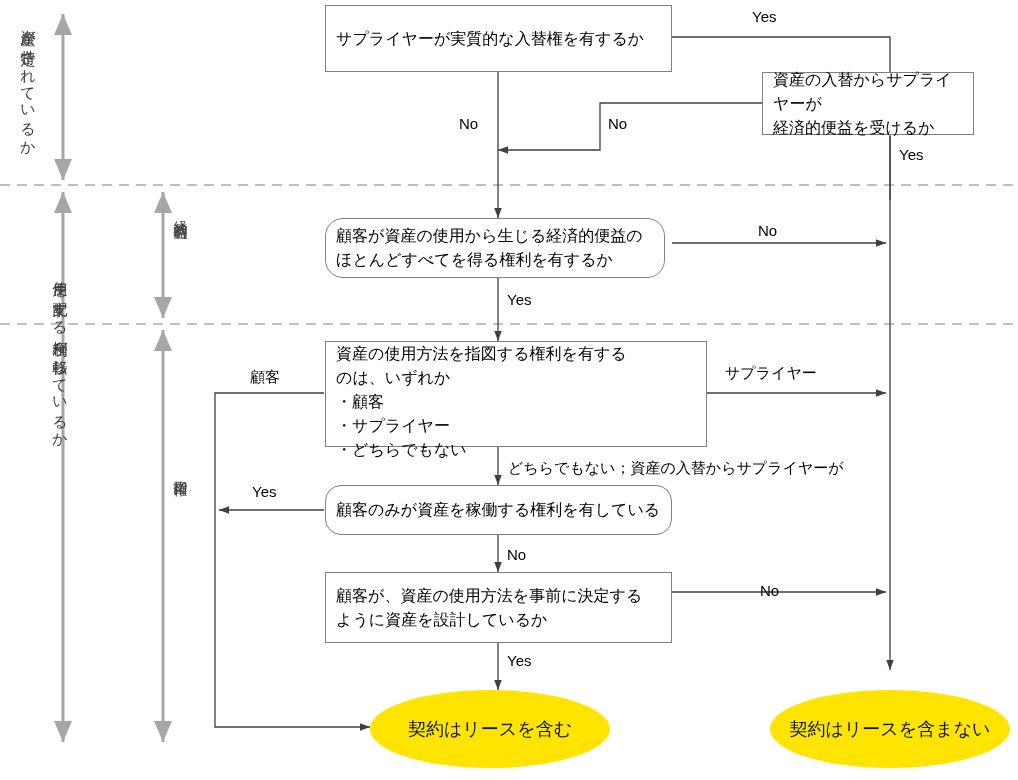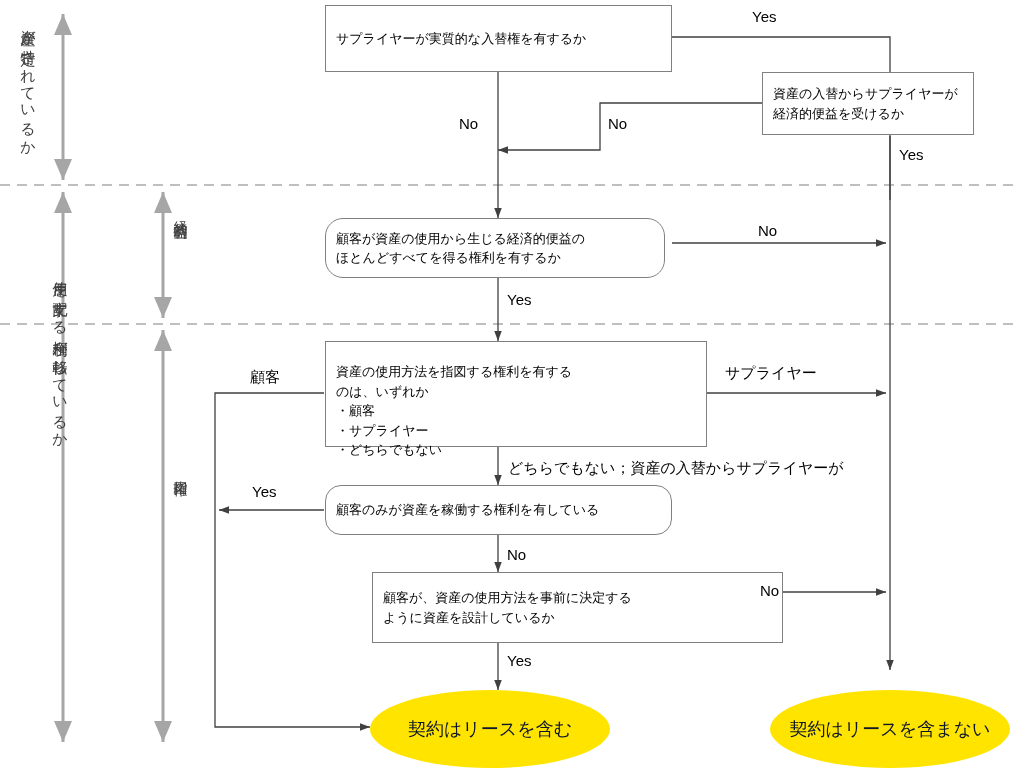--- a/index.html
+++ b/index.html
@@ -13,24 +13,24 @@
   #stage{position:relative;width:1018px;height:780px;}
 
   
   #lines{position:absolute;left:0;top:0;width:1018px;height:780px;}
 
   .box{
     position:absolute;
     border:1px solid #808080;
     background:#ffffff;
     box-sizing:border-box;
-    font-size:13px;
+    font-size:16px;
     line-height:1.5;
     color:#000;
-    padding:20px 10px;
+    padding:0 10px;
     white-space:pre-line;
   }
   .oval{
     position:absolute;
     background:#ffe400;
     border-radius:50%;
     box-sizing:border-box;
     display:flex;
     align-items:center;
     justify-content:center;
@@ -121,21 +121,21 @@
 ほとんどすべてを得る権利を有するか</div>
 
   <div class="box" style="left:325px;top:341px;width:382px;height:106px;">資産の使用方法を指図する権利を有する
 のは、いずれか
 ・顧客
 ・サプライヤー
 ・どちらでもない</div>
 
   <div class="box" style="left:325px;top:485px;width:347px;height:50px;display:flex;align-items:center;border-radius:16px;">顧客のみが資産を稼働する権利を有している</div>
 
-  <div class="box" style="left:325px;top:572px;width:411px;height:71px;display:flex;align-items:center;margin-left:47px;">顧客が、資産の使用方法を事前に決定する
+  <div class="box" style="left:325px;top:572px;width:347px;height:71px;display:flex;align-items:center;">顧客が、資産の使用方法を事前に決定する
 ように資産を設計しているか</div>
 
   <div class="oval" style="left:370px;top:690px;width:240px;height:78px;">契約はリースを含む</div>
 
   <div class="oval" style="left:770px;top:690px;width:240px;height:78px;">契約はリースを含まない</div>
 
   <div class="elabel" style="left:752px;top:8px;">Yes</div>
   <div class="elabel" style="left:459px;top:115px;">No</div>
   <div class="elabel" style="left:608px;top:115px;">No</div>
   <div class="elabel" style="left:899px;top:146px;">Yes</div>

